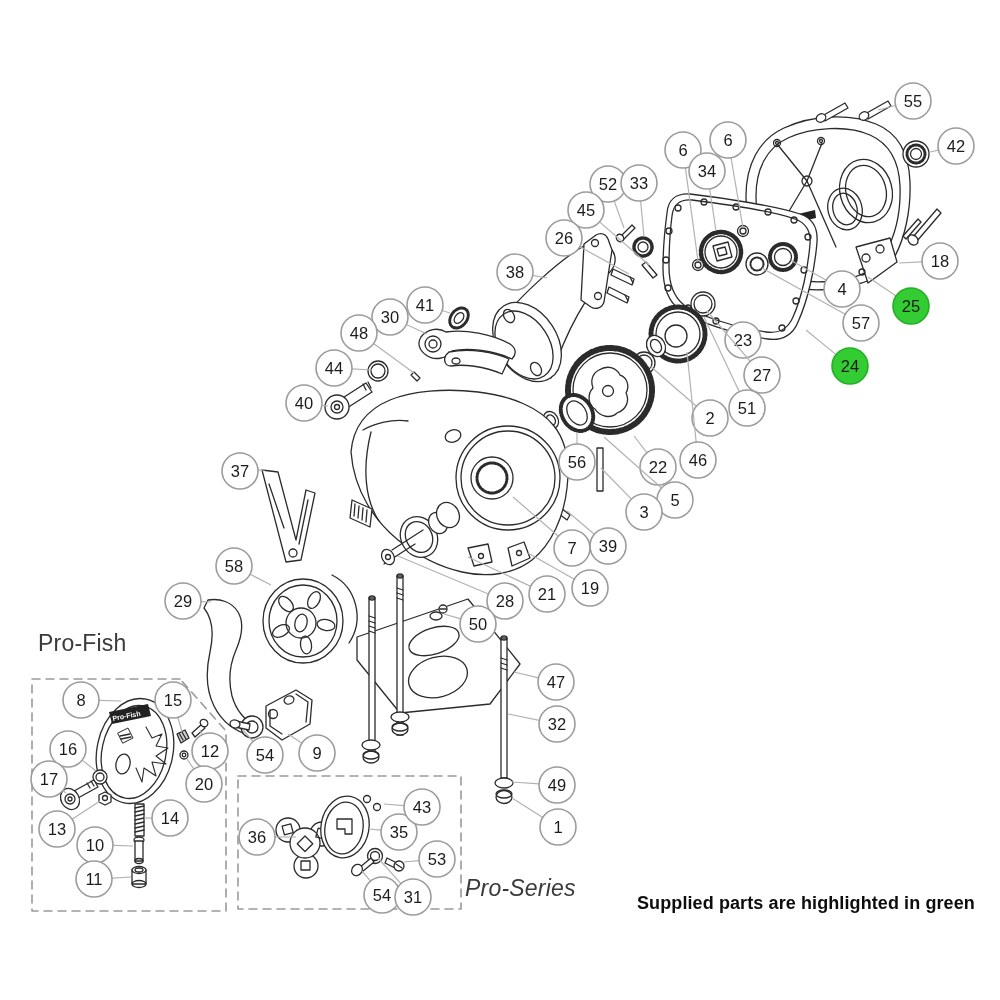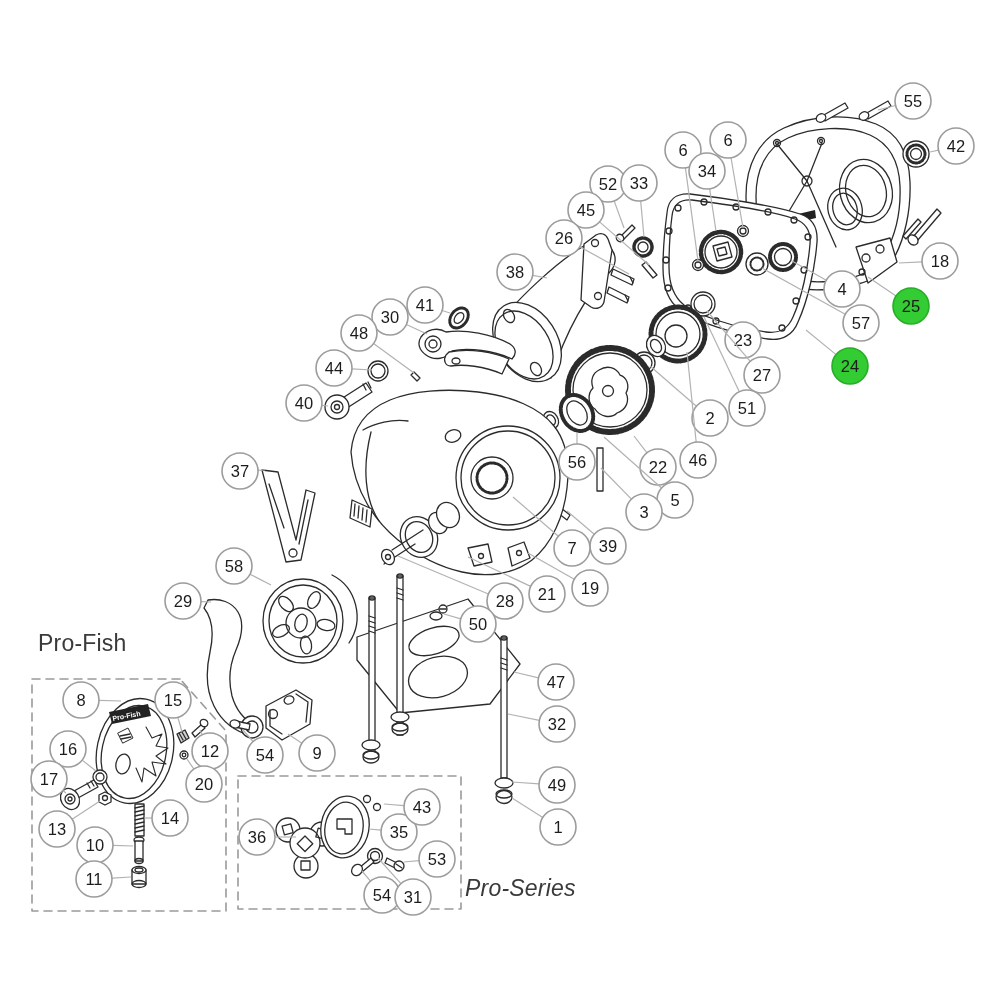--- a/index.html
+++ b/index.html
@@ -574,13 +574,14 @@
         <circle cx="382" cy="895" r="18" fill="#ffffff" stroke="#9c9c9c" stroke-width="1.6"></circle>
         <text x="382" y="900.8" text-anchor="middle" class="callout-num">54</text>
         <line x1="400.9776246480094" y1="883.6036388934962" x2="378" y2="858" stroke="#b2b2b2" stroke-width="1.2"></line>
         <circle cx="413" cy="897" r="18" fill="#ffffff" stroke="#9c9c9c" stroke-width="1.6"></circle>
         <text x="413" y="902.8" text-anchor="middle" class="callout-num">31</text>
       </g>
 </svg>
 
 <div class="grp-label" style="left:38px;top:630px;">Pro-Fish</div>
 <div class="grp-label" style="left:465px;top:875px;font-style:italic;">Pro-Series</div>
+<div class="note" style="left:637px;top:893px;">Supplied parts are highlighted in green</div>
 </div>
 
 </body></html>

